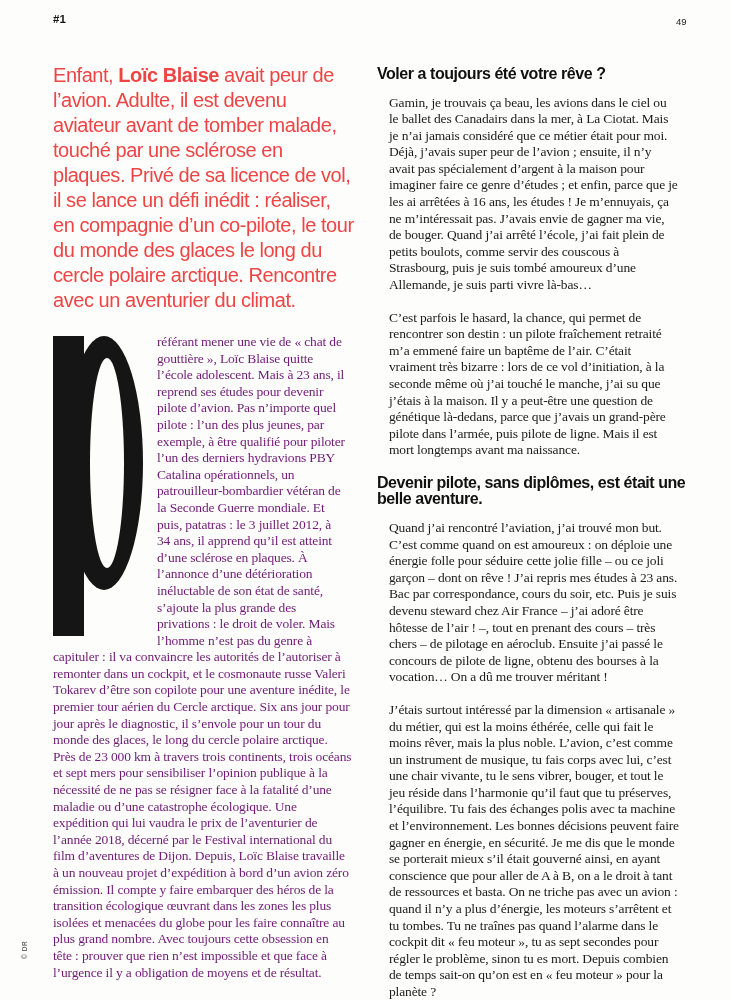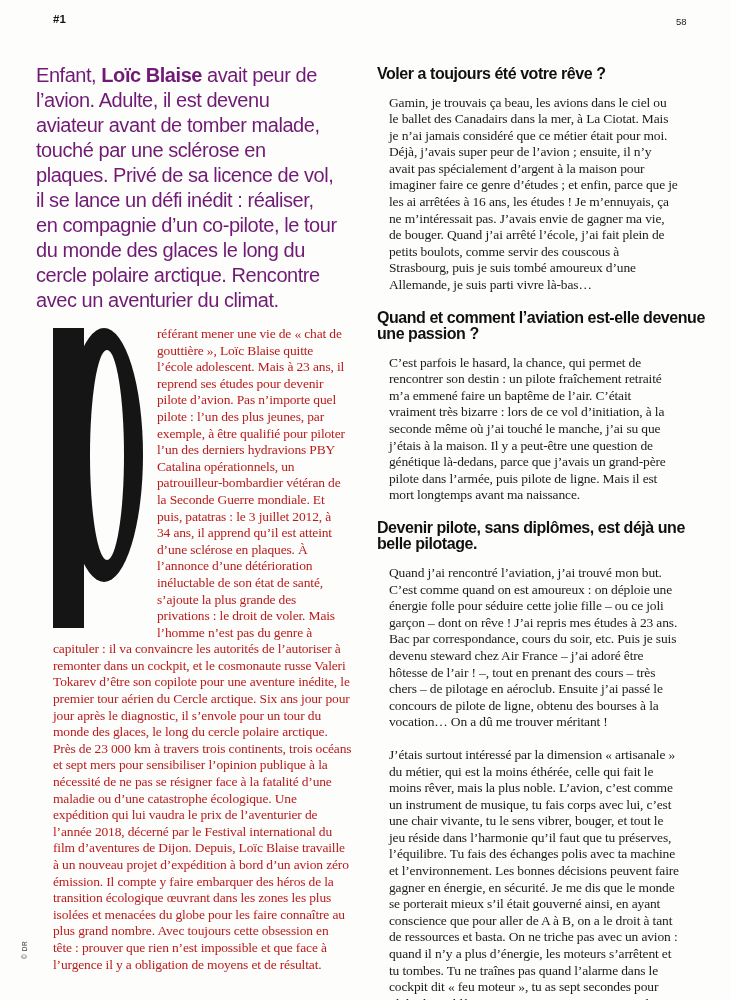--- a/index.html
+++ b/index.html
@@ -11,29 +11,29 @@
     position:absolute;left:53px;top:13px;
     font-family:"Liberation Sans",sans-serif;font-weight:700;font-size:11.5px;
     color:#141414;letter-spacing:0.2px;
   }
   .page-number{
     position:absolute;left:676px;top:16px;
     font-family:"Liberation Sans",sans-serif;font-weight:400;font-size:9.5px;
     color:#222;
   }
   .intro{
-    position:absolute;left:36px;top:63px;width:303px;
+    position:absolute;left:53px;top:63px;width:303px;
     font-family:"Liberation Sans",sans-serif;font-weight:400;
-    font-size:20px;line-height:25px;letter-spacing:-0.45px;color:#701a75;
+    font-size:20px;line-height:25px;letter-spacing:-0.45px;color:#ef4444;
   }
   .intro .name{font-weight:700;}
   .lead{
-    position:absolute;left:53px;top:326px;width:299px;
+    position:absolute;left:53px;top:334px;width:299px;
     font-family:"Liberation Serif",serif;
-    font-size:13.5px;line-height:16.6px;letter-spacing:-0.15px;color:#b91c1c;
+    font-size:13.5px;line-height:16.6px;letter-spacing:-0.15px;color:#701a75;
   }
   .dropcap{
     float:left;width:90px;height:310px;margin:2px 14px 0 0;
   }
   .dropcap svg{display:block;}
   .sr-only{
     position:absolute;width:1px;height:1px;overflow:hidden;
     clip-path:inset(50%);white-space:nowrap;
   }
   .interview{
@@ -54,46 +54,45 @@
     font-family:"Liberation Sans",sans-serif;font-size:6.5px;
     letter-spacing:0.6px;color:#3a3a3a;white-space:nowrap;
   }
 </style>
 </head>
 <body>
 
 <div class="page">
 
   <div class="page-issue">#1</div>
-  <div class="page-number">58</div>
+  <div class="page-number">49</div>
 
   <div class="intro"><span>Enfant, </span><span class="name">Loïc Blaise</span><span> avait peur de l’avion. Adulte, il est devenu aviateur avant de tomber malade, touché par une sclérose en plaques. Privé de sa licence de vol, il se lance un défi inédit&nbsp;: réaliser, en compagnie d’un co-pilote, le tour du monde des glaces le long du cercle polaire arctique. Rencontre avec un aventurier du climat.</span></div>
 
   <div class="lead">
     <div class="dropcap">
       <svg width="90" height="300" viewBox="0 0 90 300" aria-hidden="true">
         <rect x="0" y="0" width="31" height="300" fill="#151515"></rect>
         <ellipse cx="51" cy="127" rx="39" ry="127" fill="#151515"></ellipse>
         <ellipse cx="54" cy="127" rx="17" ry="105" fill="#fdfdfc"></ellipse>
       </svg>
       <span class="sr-only">p</span>
     </div><span>référant mener une vie de «&nbsp;chat de gouttière&nbsp;», Loïc Blaise quitte l’école adolescent. Mais à 23&nbsp;ans, il reprend ses études pour devenir pilote d’avion. Pas n’importe quel pilote&nbsp;: l’un des plus jeunes, par exemple, à être qualifié pour piloter l’un des derniers hydravions PBY Catalina opérationnels, un patrouilleur-bombardier vétéran de la Seconde Guerre mondiale. Et puis, patatras&nbsp;: le 3 juillet 2012, à 34&nbsp;ans, il apprend qu’il est atteint d’une sclérose en plaques. À l’annonce d’une détérioration inéluctable de son état de santé, s’ajoute la plus grande des privations&nbsp;: le droit de voler. Mais l’homme n’est pas du genre à capituler&nbsp;: il va convaincre les autorités de l’autoriser à remonter dans un cockpit, et le cosmonaute russe Valeri Tokarev d’être son copilote pour une aventure inédite, le premier tour aérien du Cercle arctique. Six ans jour pour jour après le diagnostic, il s’envole pour un tour du monde des glaces, le long du cercle polaire arctique. Près de 23&nbsp;000&nbsp;km à travers trois continents, trois océans et sept mers pour sensibiliser l’opinion publique à la nécessité de ne pas se résigner face à la fatalité d’une maladie ou d’une catastrophe écologique. Une expédition qui lui vaudra le prix de l’aventurier de l’année 2018, décerné par le Festival international du film d’aventures de Dijon. Depuis, Loïc Blaise travaille à un nouveau projet d’expédition à bord d’un avion zéro émission. Il compte y faire embarquer des héros de la transition écologique œuvrant dans les zones les plus isolées et menacées du globe pour les faire connaître au plus grand nombre. Avec toujours cette obsession en tête&nbsp;: prouver que rien n’est impossible et que face à l’urgence il y a obligation de moyens et de résultat.</span>
   </div>
 
   <div class="interview">
     <div class="qa">
       <div class="question">Voler a toujours été votre rêve&nbsp;?</div>
       <div class="answer">Gamin, je trouvais ça beau, les avions dans le ciel ou le ballet des Canadairs dans la mer, à La Ciotat. Mais je n’ai jamais considéré que ce métier était pour moi. Déjà, j’avais super peur de l’avion&nbsp;; ensuite, il n’y avait pas spécialement d’argent à la maison pour imaginer faire ce genre d’études&nbsp;; et enfin, parce que je les ai arrêtées à 16&nbsp;ans, les études&nbsp;! Je m’ennuyais, ça ne m’intéressait pas. J’avais envie de gagner ma vie, de bouger. Quand j’ai arrêté l’école, j’ai fait plein de petits boulots, comme servir des couscous à Strasbourg, puis je suis tombé amoureux d’une Allemande, je suis parti vivre là-bas…</div>
     </div>
     <div class="qa">
-      <div class="question">Quand et comment l’aviation est-elle devenue une passion&nbsp;?</div>
       <div class="answer">C’est parfois le hasard, la chance, qui permet de rencontrer son destin&nbsp;: un pilote fraîchement retraité m’a emmené faire un baptême de l’air. C’était vraiment très bizarre&nbsp;: lors de ce vol d’initiation, à la seconde même où j’ai touché le manche, j’ai su que j’étais à la maison. Il y a peut-être une question de génétique là-dedans, parce que j’avais un grand-père pilote dans l’armée, puis pilote de ligne. Mais il est mort longtemps avant ma naissance.</div>
     </div>
     <div class="qa">
-      <div class="question">Devenir pilote, sans diplômes, est déjà une belle pilotage.</div>
+      <div class="question">Devenir pilote, sans diplômes, est était une belle aventure.</div>
       <div class="answer">Quand j’ai rencontré l’aviation, j’ai trouvé mon but. C’est comme quand on est amoureux&nbsp;: on déploie une énergie folle pour séduire cette jolie fille – ou ce joli garçon – dont on rêve&nbsp;! J’ai repris mes études à 23&nbsp;ans. Bac par correspondance, cours du soir, etc. Puis je suis devenu steward chez Air France – j’ai adoré être hôtesse de l’air&nbsp;! –, tout en prenant des cours – très chers – de pilotage en aéroclub. Ensuite j’ai passé le concours de pilote de ligne, obtenu des bourses à la vocation… On a dû me trouver méritant&nbsp;!</div>
     </div>
     <div class="qa">
       <div class="answer">J’étais surtout intéressé par la dimension «&nbsp;artisanale&nbsp;» du métier, qui est la moins éthérée, celle qui fait le moins rêver, mais la plus noble. L’avion, c’est comme un instrument de musique, tu fais corps avec lui, c’est une chair vivante, tu le sens vibrer, bouger, et tout le jeu réside dans l’harmonie qu’il faut que tu préserves, l’équilibre. Tu fais des échanges polis avec ta machine et l’environnement. Les bonnes décisions peuvent faire gagner en énergie, en sécurité. Je me dis que le monde se porterait mieux s’il était gouverné ainsi, en ayant conscience que pour aller de A à B, on a le droit à tant de ressources et basta. On ne triche pas avec un avion&nbsp;: quand il n’y a plus d’énergie, les moteurs s’arrêtent et tu tombes. Tu ne traînes pas quand l’alarme dans le cockpit dit «&nbsp;feu moteur&nbsp;», tu as sept secondes pour régler le problème, sinon tu es mort. Depuis combien de temps sait-on qu’on est en «&nbsp;feu moteur&nbsp;» pour la planète&nbsp;?</div>
     </div>
   </div>
 
   <div class="credit">© DR</div>
 
 </div>

